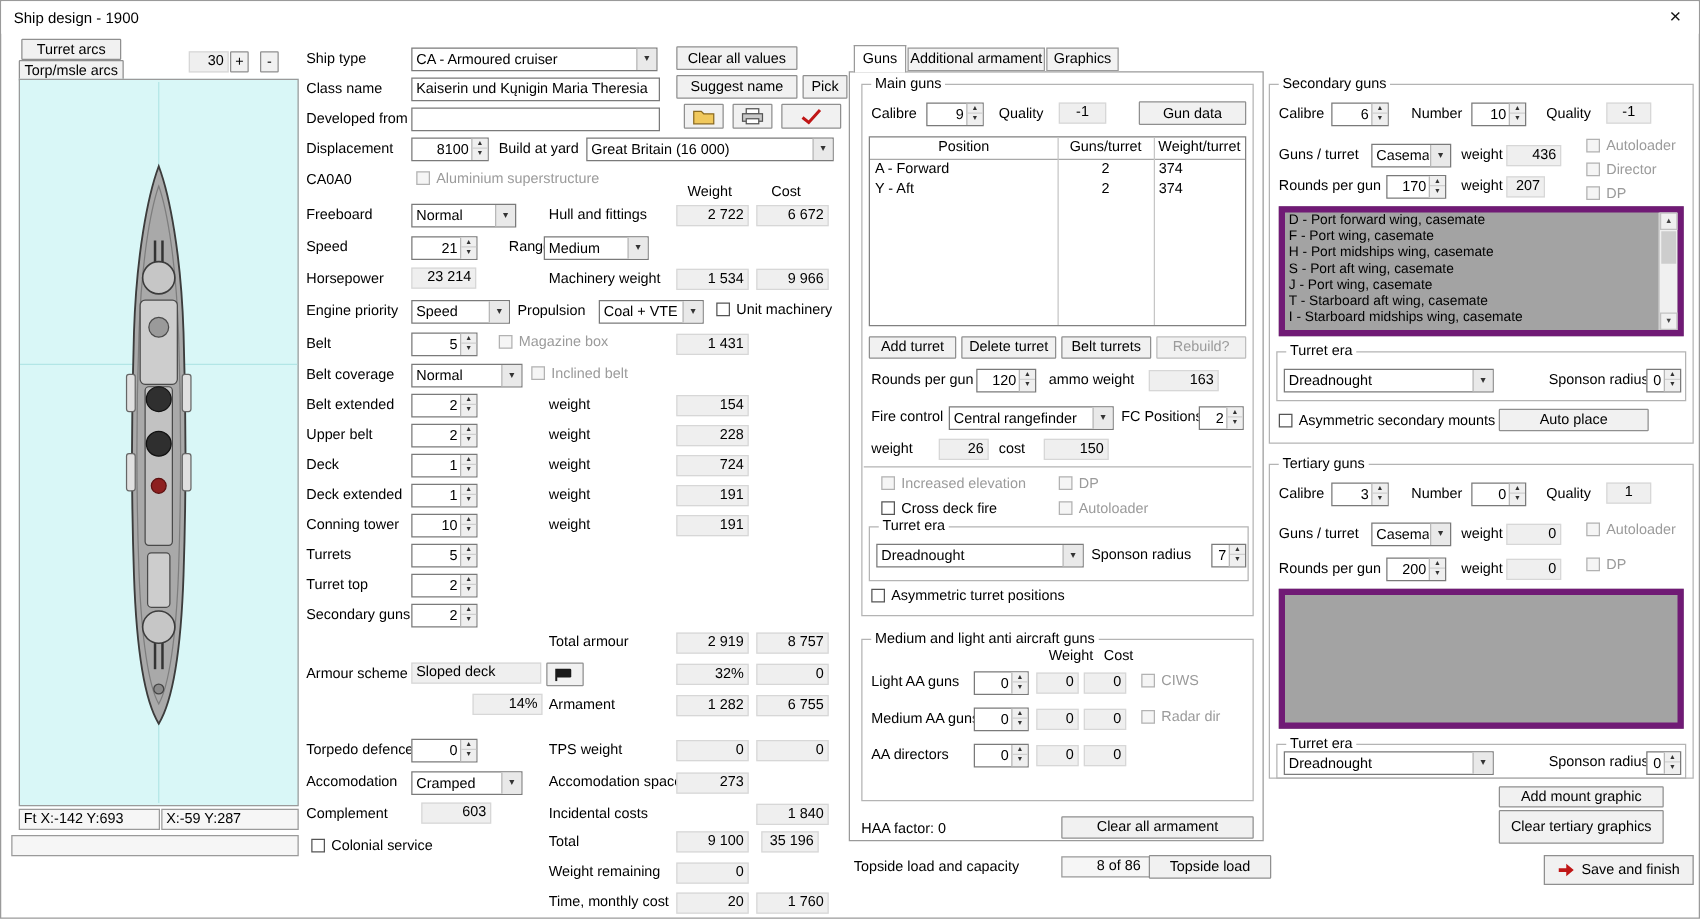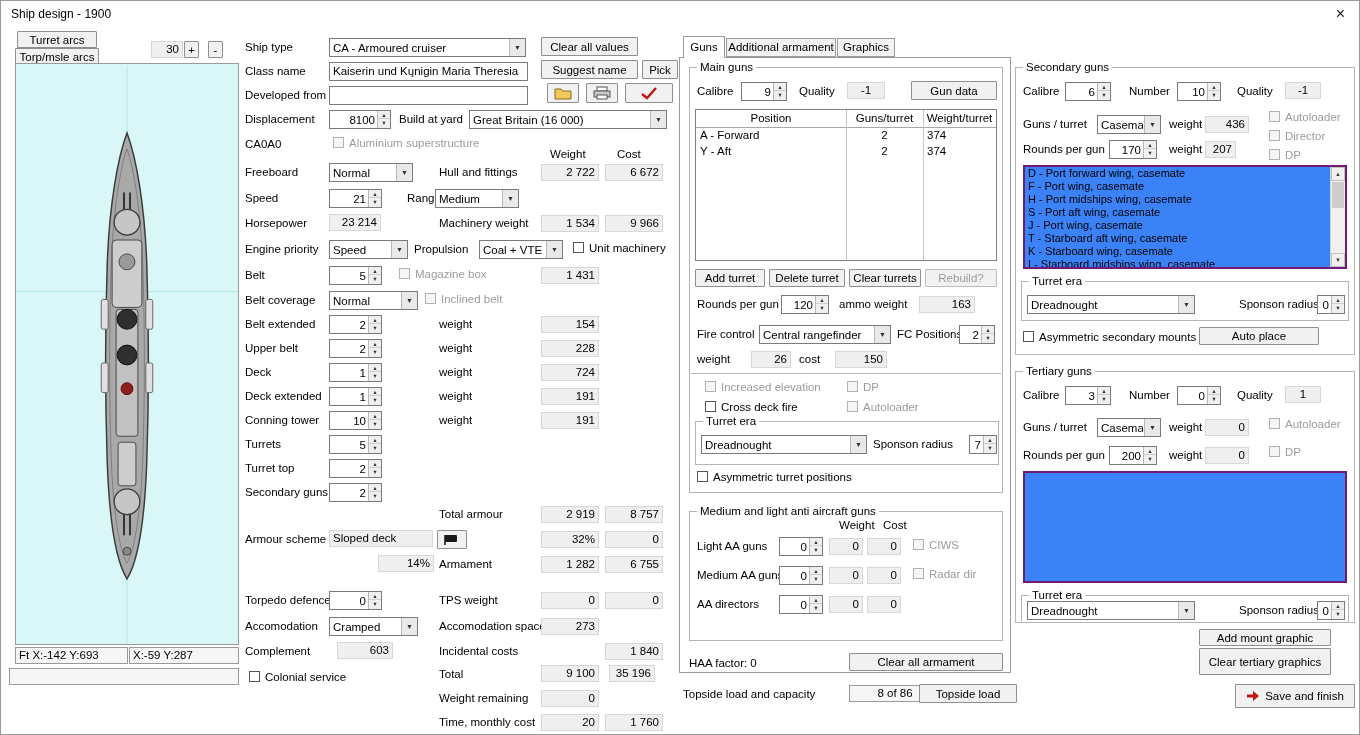--- a/index.html
+++ b/index.html
@@ -36,21 +36,21 @@
 .tab.sel{top:35px;height:22px;line-height:20px;background:#fff;border-bottom:none;z-index:5}
 .tab.un{top:37px;height:19px;line-height:17px;z-index:1}
 .tabpanel{position:absolute;left:678px;top:56px;width:332px;height:616px;border:1px solid #9a9a9a;background:#fff}
 .hline{position:absolute;border-top:1px solid #b4b4b4;height:0}
 .tbl{position:absolute;background:#fff;border:1px solid #808080}
 .tbl .vline{position:absolute;top:0;bottom:0;border-left:1px solid #c6c6c6}
 .tbl .hr{display:flex;border-bottom:1px solid #a8a8a8;height:18px}
 .tbl .hc{line-height:17px;text-align:center;white-space:nowrap;overflow:hidden}
 .tbl .dr{display:flex;height:16px;cursor:default}
 .tbl .dc{line-height:15px;padding:0 4px;white-space:nowrap;overflow:hidden}
-.list{position:absolute;background:#3b82f6;border:2px solid #701a75;overflow:hidden}
+.list{position:absolute;background:#a3a3a3;border:5px solid #701a75;overflow:hidden}
 .list .it{height:13px;line-height:13px;font-size:11px;padding:0 3px;white-space:nowrap}
 .sb{position:absolute;top:0;bottom:0;right:0;width:15px;background:#f0f0f0;border-left:1px solid #d0d0d0}
 .sb .b{position:absolute;left:0;right:0;height:14px;background:#f0f0f0;border:1px solid #c2c2c2;font-size:6px;text-align:center;line-height:12px;color:#444;cursor:pointer}
 .sb .bu{top:0}
 .sb .bd{bottom:0}
 .sb .th{position:absolute;left:1px;right:1px;top:15px;height:26px;background:#cdcdcd;cursor:pointer}
 #canvas{position:absolute;left:14px;top:62px;width:224px;height:582px;background:#d9f7f7;border:1px solid #9a9a9a}
 #savebtn{position:absolute;left:1234px;top:683px;width:120px;height:24px;background:#f1f1f1;border:1px solid #8f8f8f;display:flex;align-items:center;justify-content:center;gap:5px;cursor:pointer}
 .icbtn{display:flex;align-items:center;justify-content:center}
 </style>
@@ -401,21 +401,21 @@
   </div>
   <div class="dr">
     <span class="dc" style="width:150px">Y - Aft</span>
     <span class="dc" style="width:77px;text-align:center">2</span>
     <span class="dc" style="width:73px">374</span>
   </div>
 </div>
 
 <button class="btn" style="left:694px;top:268px;width:70px;height:18px">Add turret</button>
 <button class="btn" style="left:768px;top:268px;width:76px;height:18px">Delete turret</button>
-<button class="btn" style="left:848px;top:268px;width:72px;height:18px">Clear turrets</button>
+<button class="btn" style="left:848px;top:268px;width:72px;height:18px">Belt turrets</button>
 <button class="btn dis" style="left:924px;top:268px;width:72px;height:18px">Rebuild?</button>
 
 <span class="lbl" style="left:696px;top:297px">Rounds per gun</span>
 <div class="spin" style="left:780px;top:294px;width:48px">
       <span class="v">120</span>
       <span class="ar">
         <i class="u">▲</i>
         <i class="d">▼</i>
       </span>
     </div>
@@ -588,21 +588,20 @@
       <span class="cl">DP</span>
     </div>
 
 <div class="list" style="left:1022px;top:164px;width:324px;height:104px">
   <div class="it">D - Port forward wing, casemate</div>
   <div class="it">F - Port wing, casemate</div>
   <div class="it">H - Port midships wing, casemate</div>
   <div class="it">S - Port aft wing, casemate</div>
   <div class="it">J - Port wing, casemate</div>
   <div class="it">T - Starboard aft wing, casemate</div>
-  <div class="it">K - Starboard wing, casemate</div>
   <div class="it">I - Starboard midships wing, casemate</div>
   <div class="sb">
     <div class="b bu">▲</div>
     <div class="th"></div>
     <div class="b bd">▼</div>
   </div>
 </div>
 
 <div class="group" style="left:1020px;top:280px;width:328px;height:40px">
       <span class="cap">Turret era</span>

